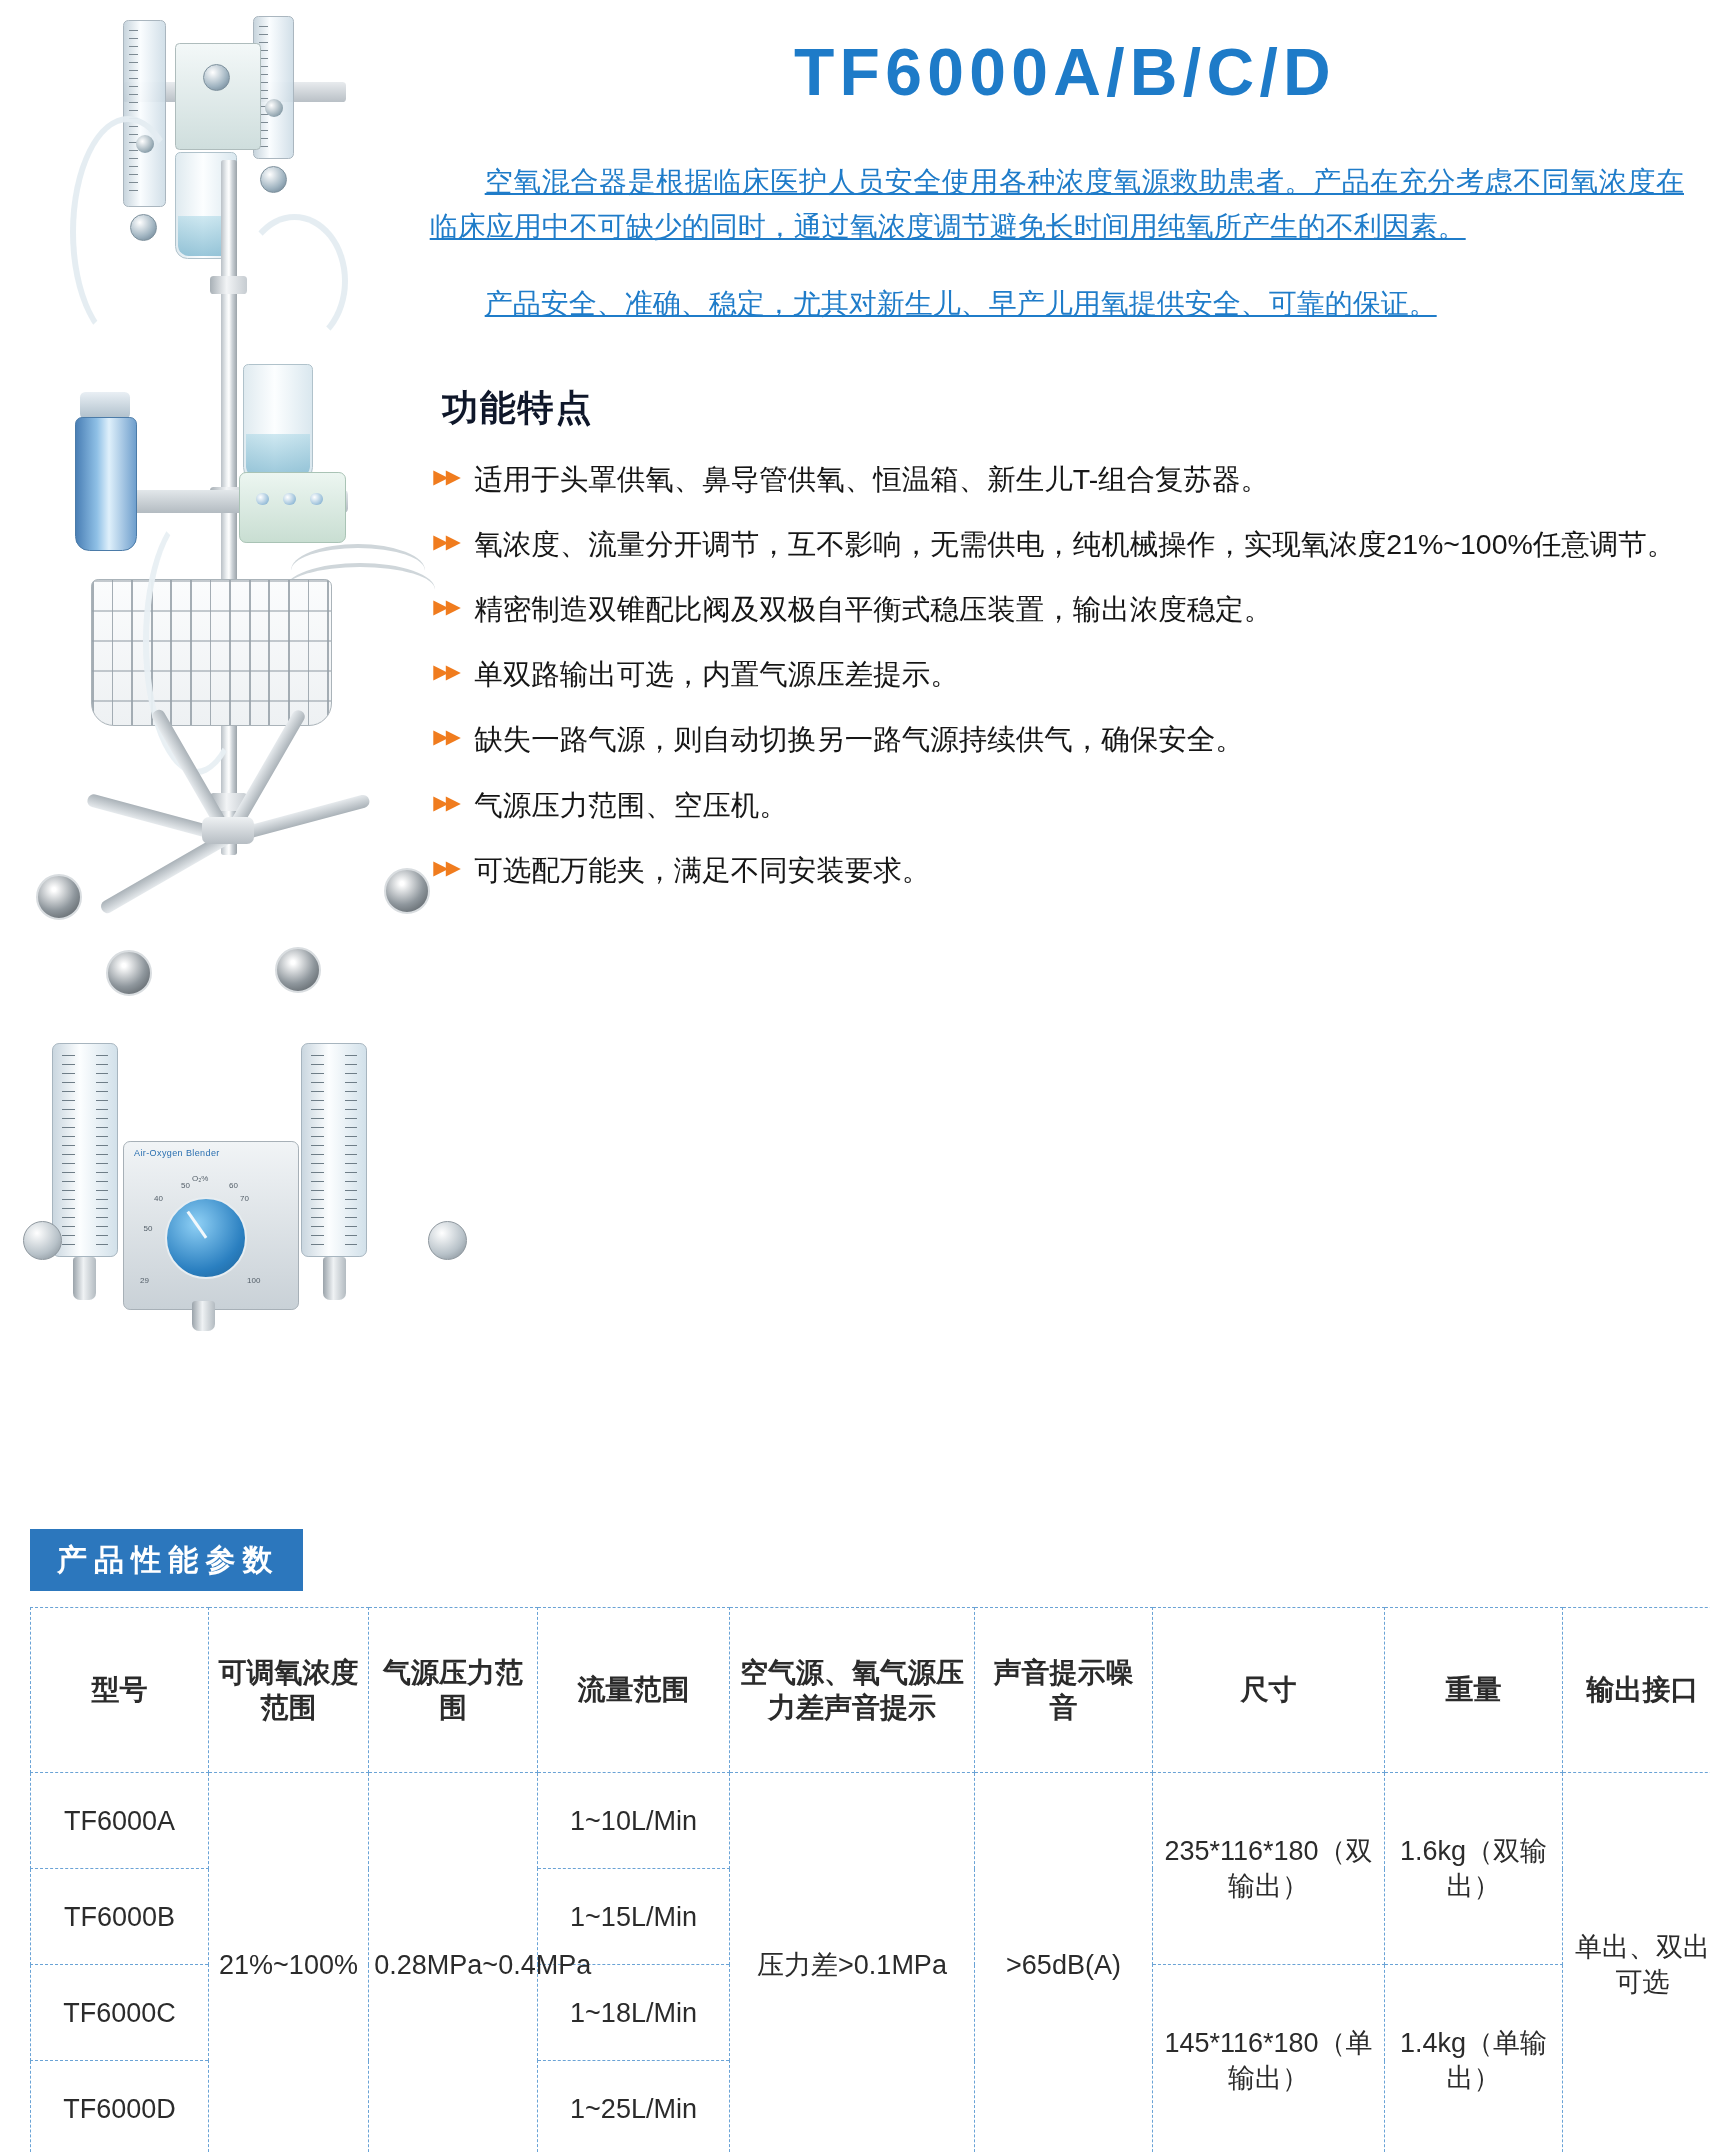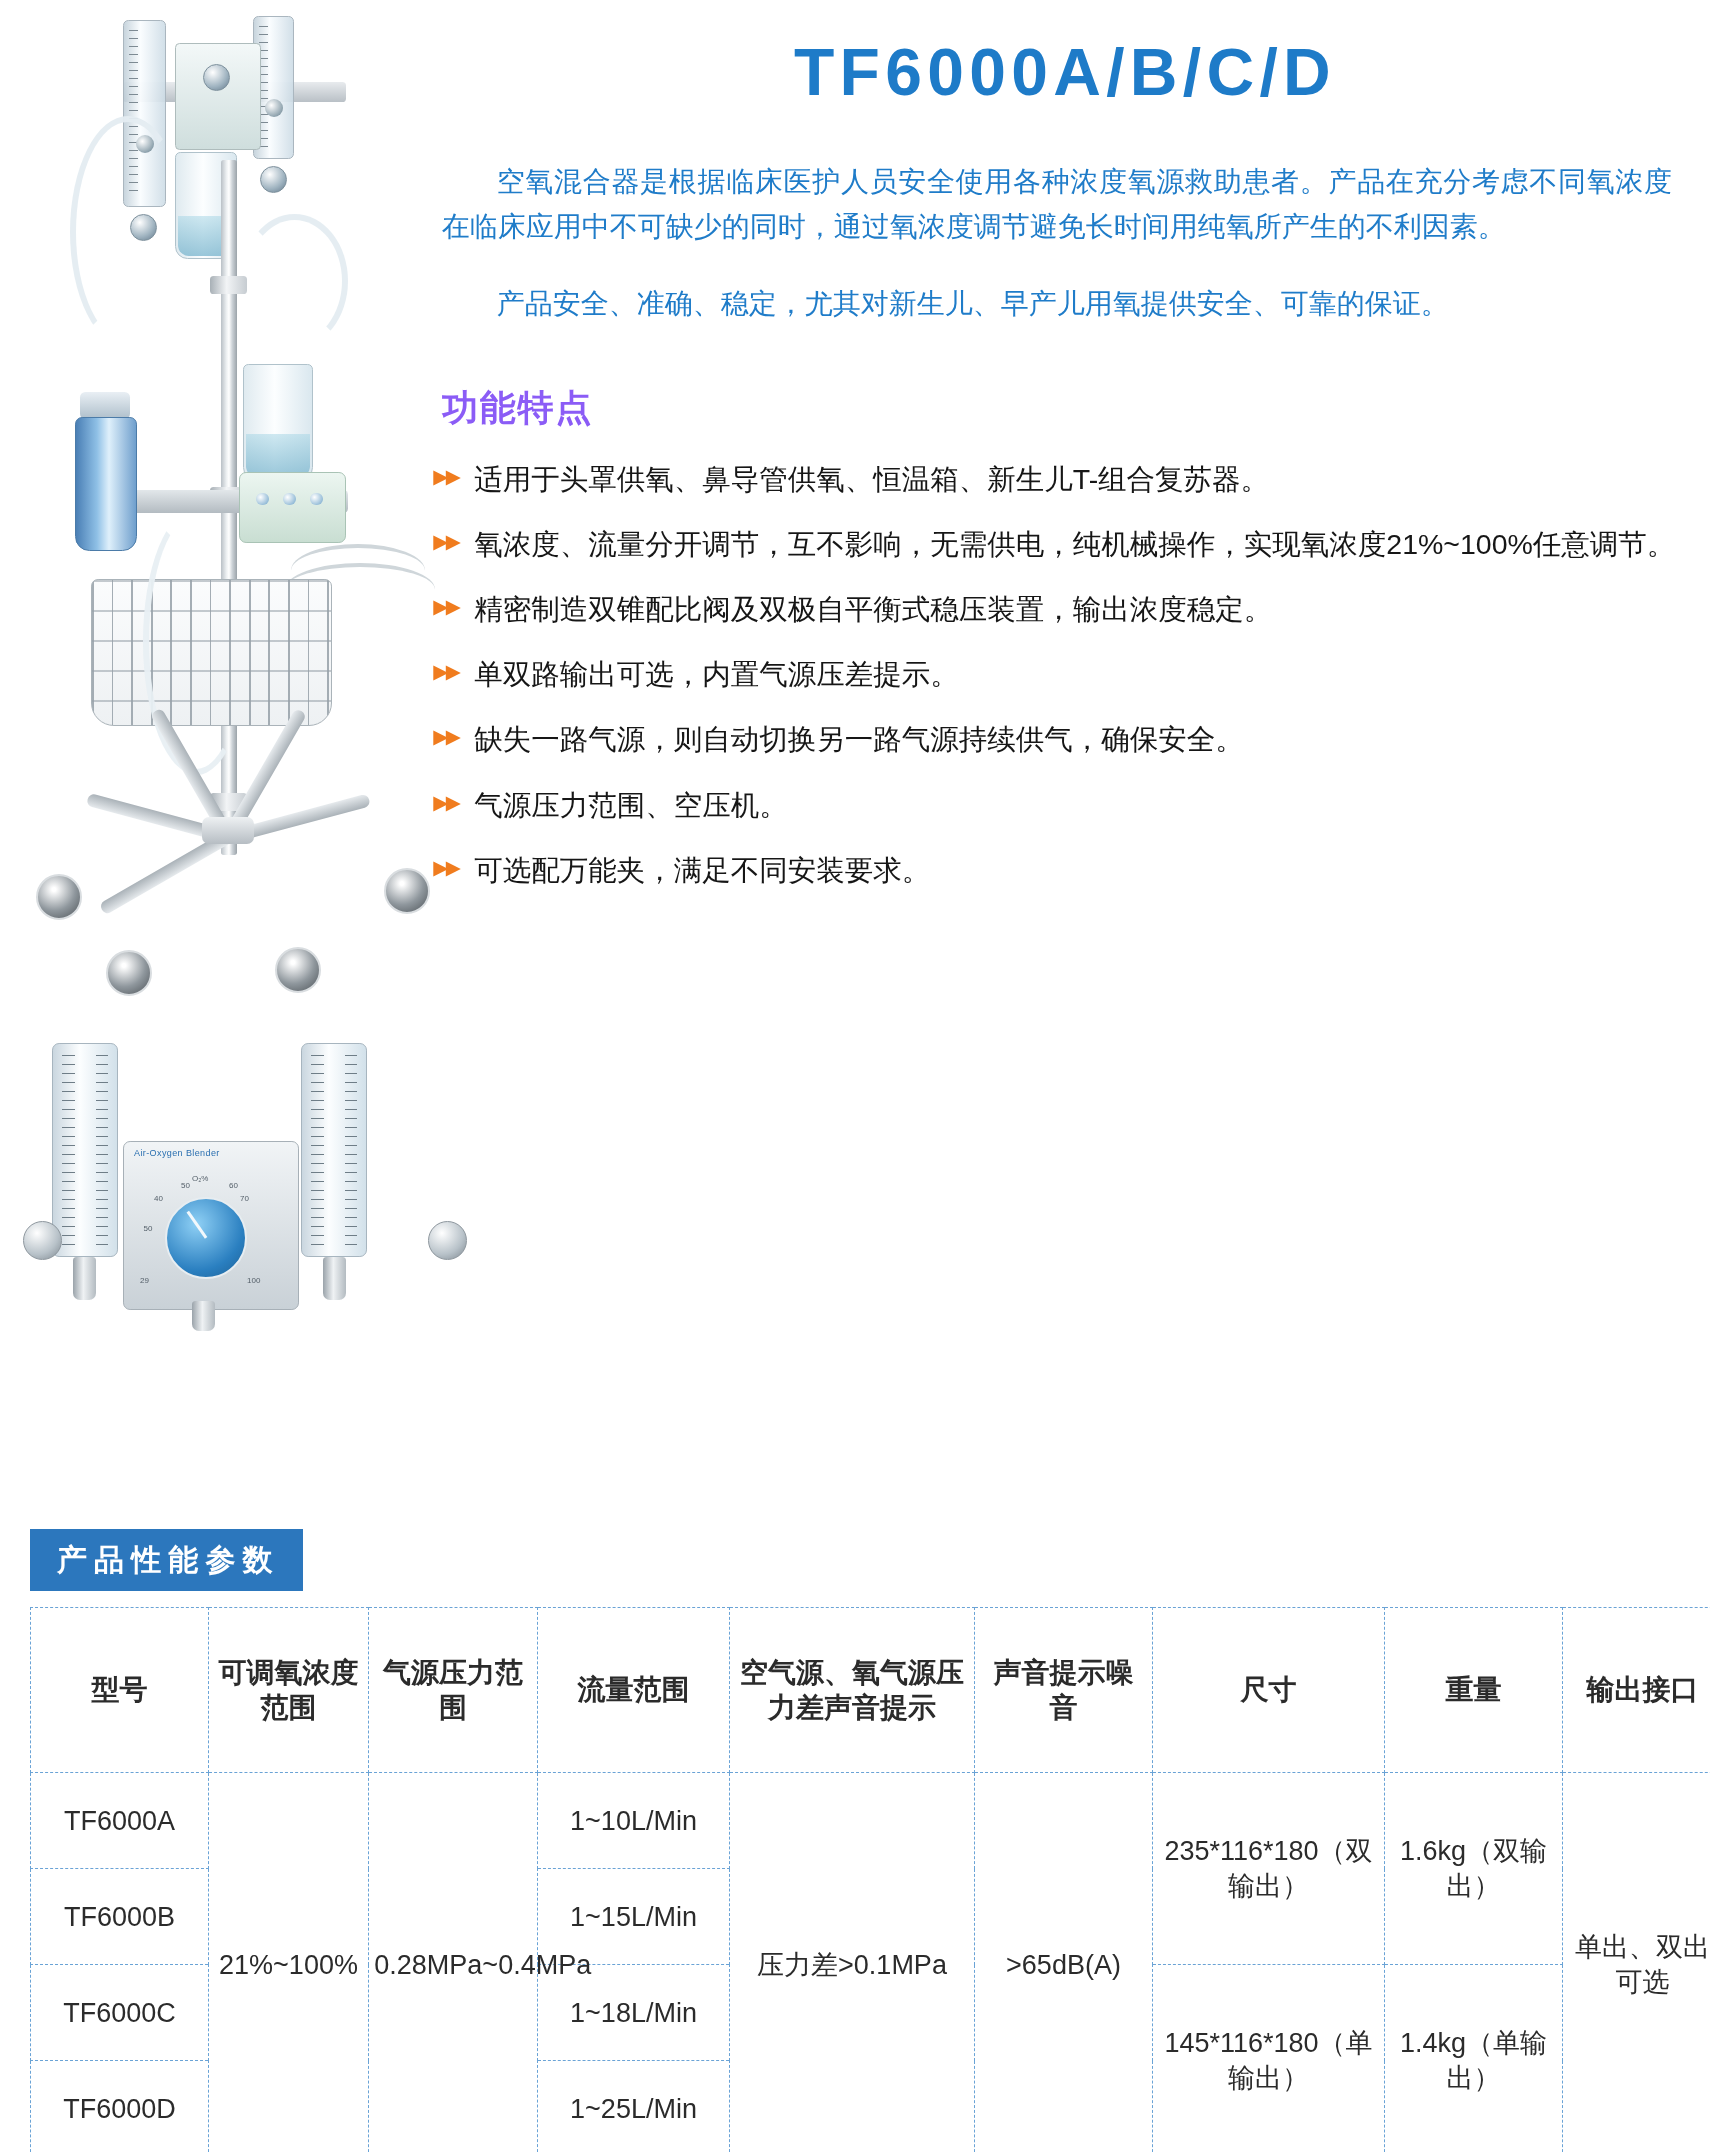--- a/index.html
+++ b/index.html
@@ -249,29 +249,29 @@
     line-height: 1.1;
   }
   .intro {
     margin-top: 50px;
     color: #1f7cc9;
     font-size: 28px;
     line-height: 1.62;
     padding: 0 9px 0 10.7px;
     text-align: justify;
   }
-  .intro p { margin: 12px; text-indent: 55px; }
+  .intro p { margin: 0; text-indent: 55px; text-decoration: underline; }
   .intro p + p { margin-top: 32px; }
 
   .section-title {
     margin-top: 57px;
     margin-left: 23px;
     font-size: 36px;
     font-weight: bold;
-    color: #8b5cf6;
+    color: #0f172a;
     letter-spacing: 1.8px;
   }
 
   .features {
     margin-top: 25px;
     padding-left: 14.3px;
   }
   .feature {
     display: flex;
     align-items: flex-start;

